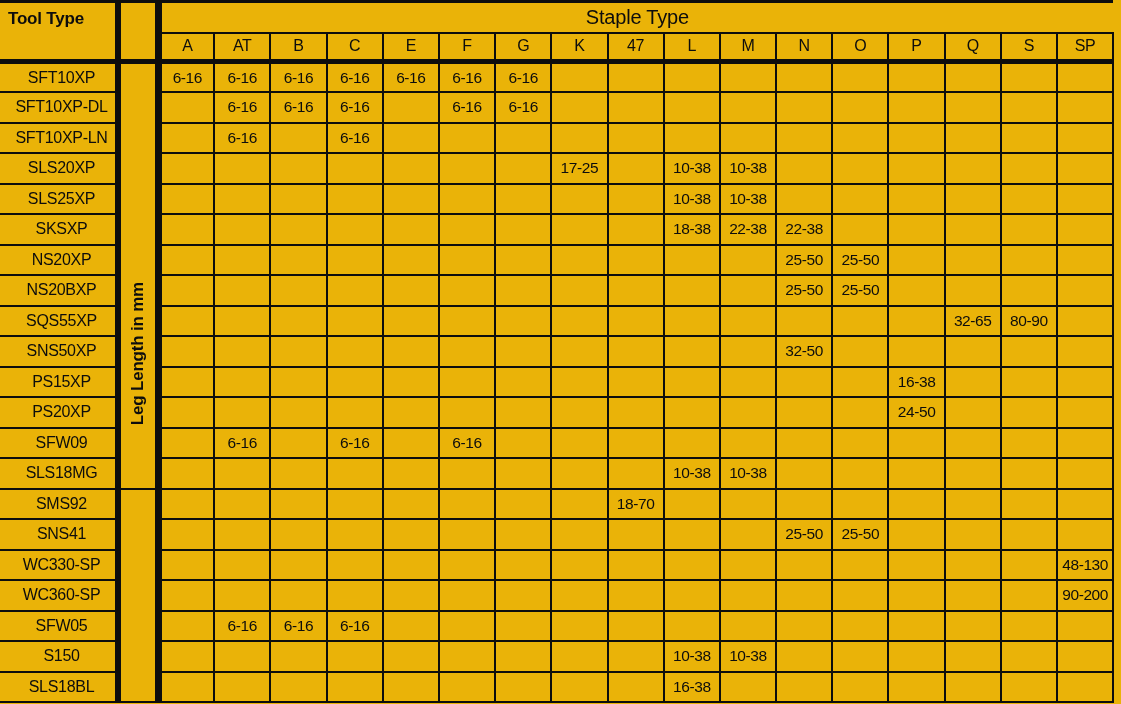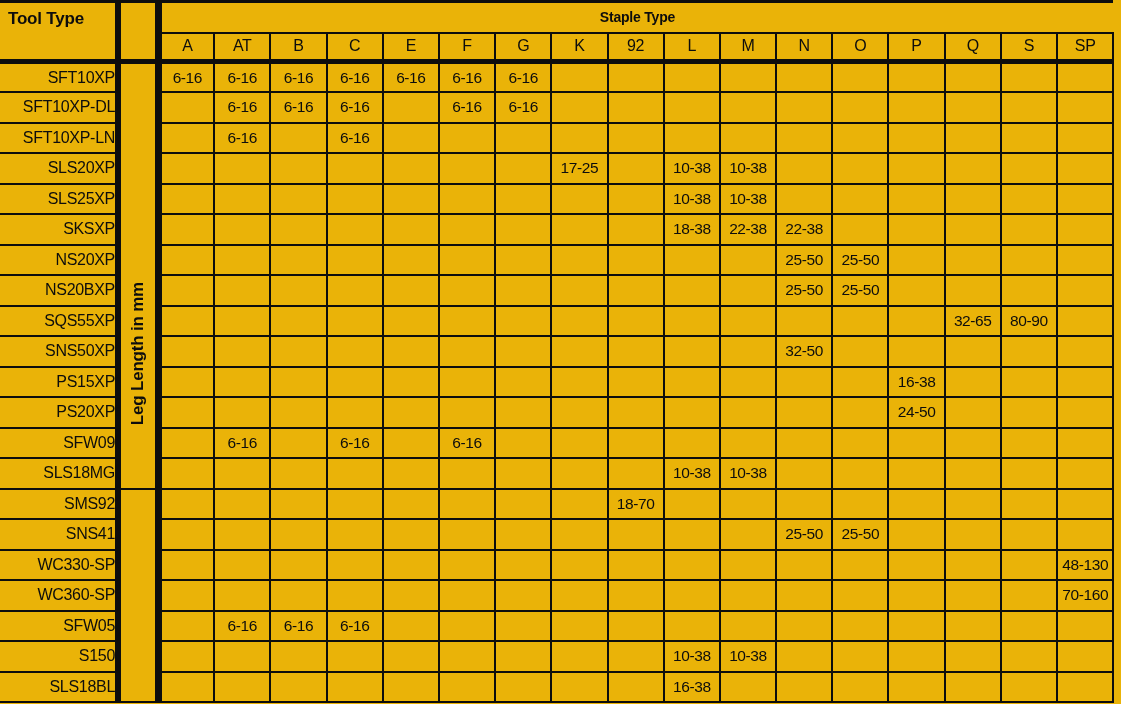--- a/index.html
+++ b/index.html
@@ -49,37 +49,37 @@
     letter-spacing: -0.2px;
   }
   th.leg-head {
     border-left: 6px solid #0d0d0d;
     border-right: 7px solid #0d0d0d;
     border-bottom: 5px solid #0d0d0d;
   }
   th.group {
     border-bottom: 2px solid #0d0d0d;
     text-align: center;
-    font-weight: bold;
-    font-size: 14px;
+    font-weight: normal;
+    font-size: 20px;
     letter-spacing: -0.2px;
   }
   th.letter {
     border: 2px solid #0d0d0d;
     border-bottom: 5px solid #0d0d0d;
     text-align: center;
     font-size: 16px;
     letter-spacing: -0.3px;
   }
   td.tool {
     border-top: 2px solid #0d0d0d;
     border-bottom: 2px solid #0d0d0d;
     border-right: 6px solid #0d0d0d;
     border-left: none;
-    text-align: right;
+    text-align: center;
     padding-left: 8px;
     font-size: 16px;
     letter-spacing: -0.3px;
   }
   td.leg {
     border-left: 6px solid #0d0d0d;
     border-right: 7px solid #0d0d0d;
     border-top: 2px solid #0d0d0d;
     border-bottom: 2px solid #0d0d0d;
     text-align: center;
@@ -136,21 +136,21 @@
       </tr>
       <tr class="hrow-letters">
           <th class="letter">A</th>
           <th class="letter">AT</th>
           <th class="letter">B</th>
           <th class="letter">C</th>
           <th class="letter">E</th>
           <th class="letter">F</th>
           <th class="letter">G</th>
           <th class="letter">K</th>
-          <th class="letter">92</th>
+          <th class="letter">47</th>
           <th class="letter">L</th>
           <th class="letter">M</th>
           <th class="letter">N</th>
           <th class="letter">O</th>
           <th class="letter">P</th>
           <th class="letter">Q</th>
           <th class="letter">S</th>
           <th class="letter">SP</th>
         </tr>
     </thead>
@@ -508,21 +508,21 @@
           <td class="val"></td>
           <td class="val"></td>
           <td class="val"></td>
           <td class="val"></td>
           <td class="val"></td>
           <td class="val"></td>
           <td class="val"></td>
           <td class="val"></td>
           <td class="val"></td>
           <td class="val"></td>
-          <td class="val">70-160</td>
+          <td class="val">90-200</td>
         </tr>
         <tr>
           <td class="tool">SFW05</td>
           <td class="val"></td>
           <td class="val">6-16</td>
           <td class="val">6-16</td>
           <td class="val">6-16</td>
           <td class="val"></td>
           <td class="val"></td>
           <td class="val"></td>

